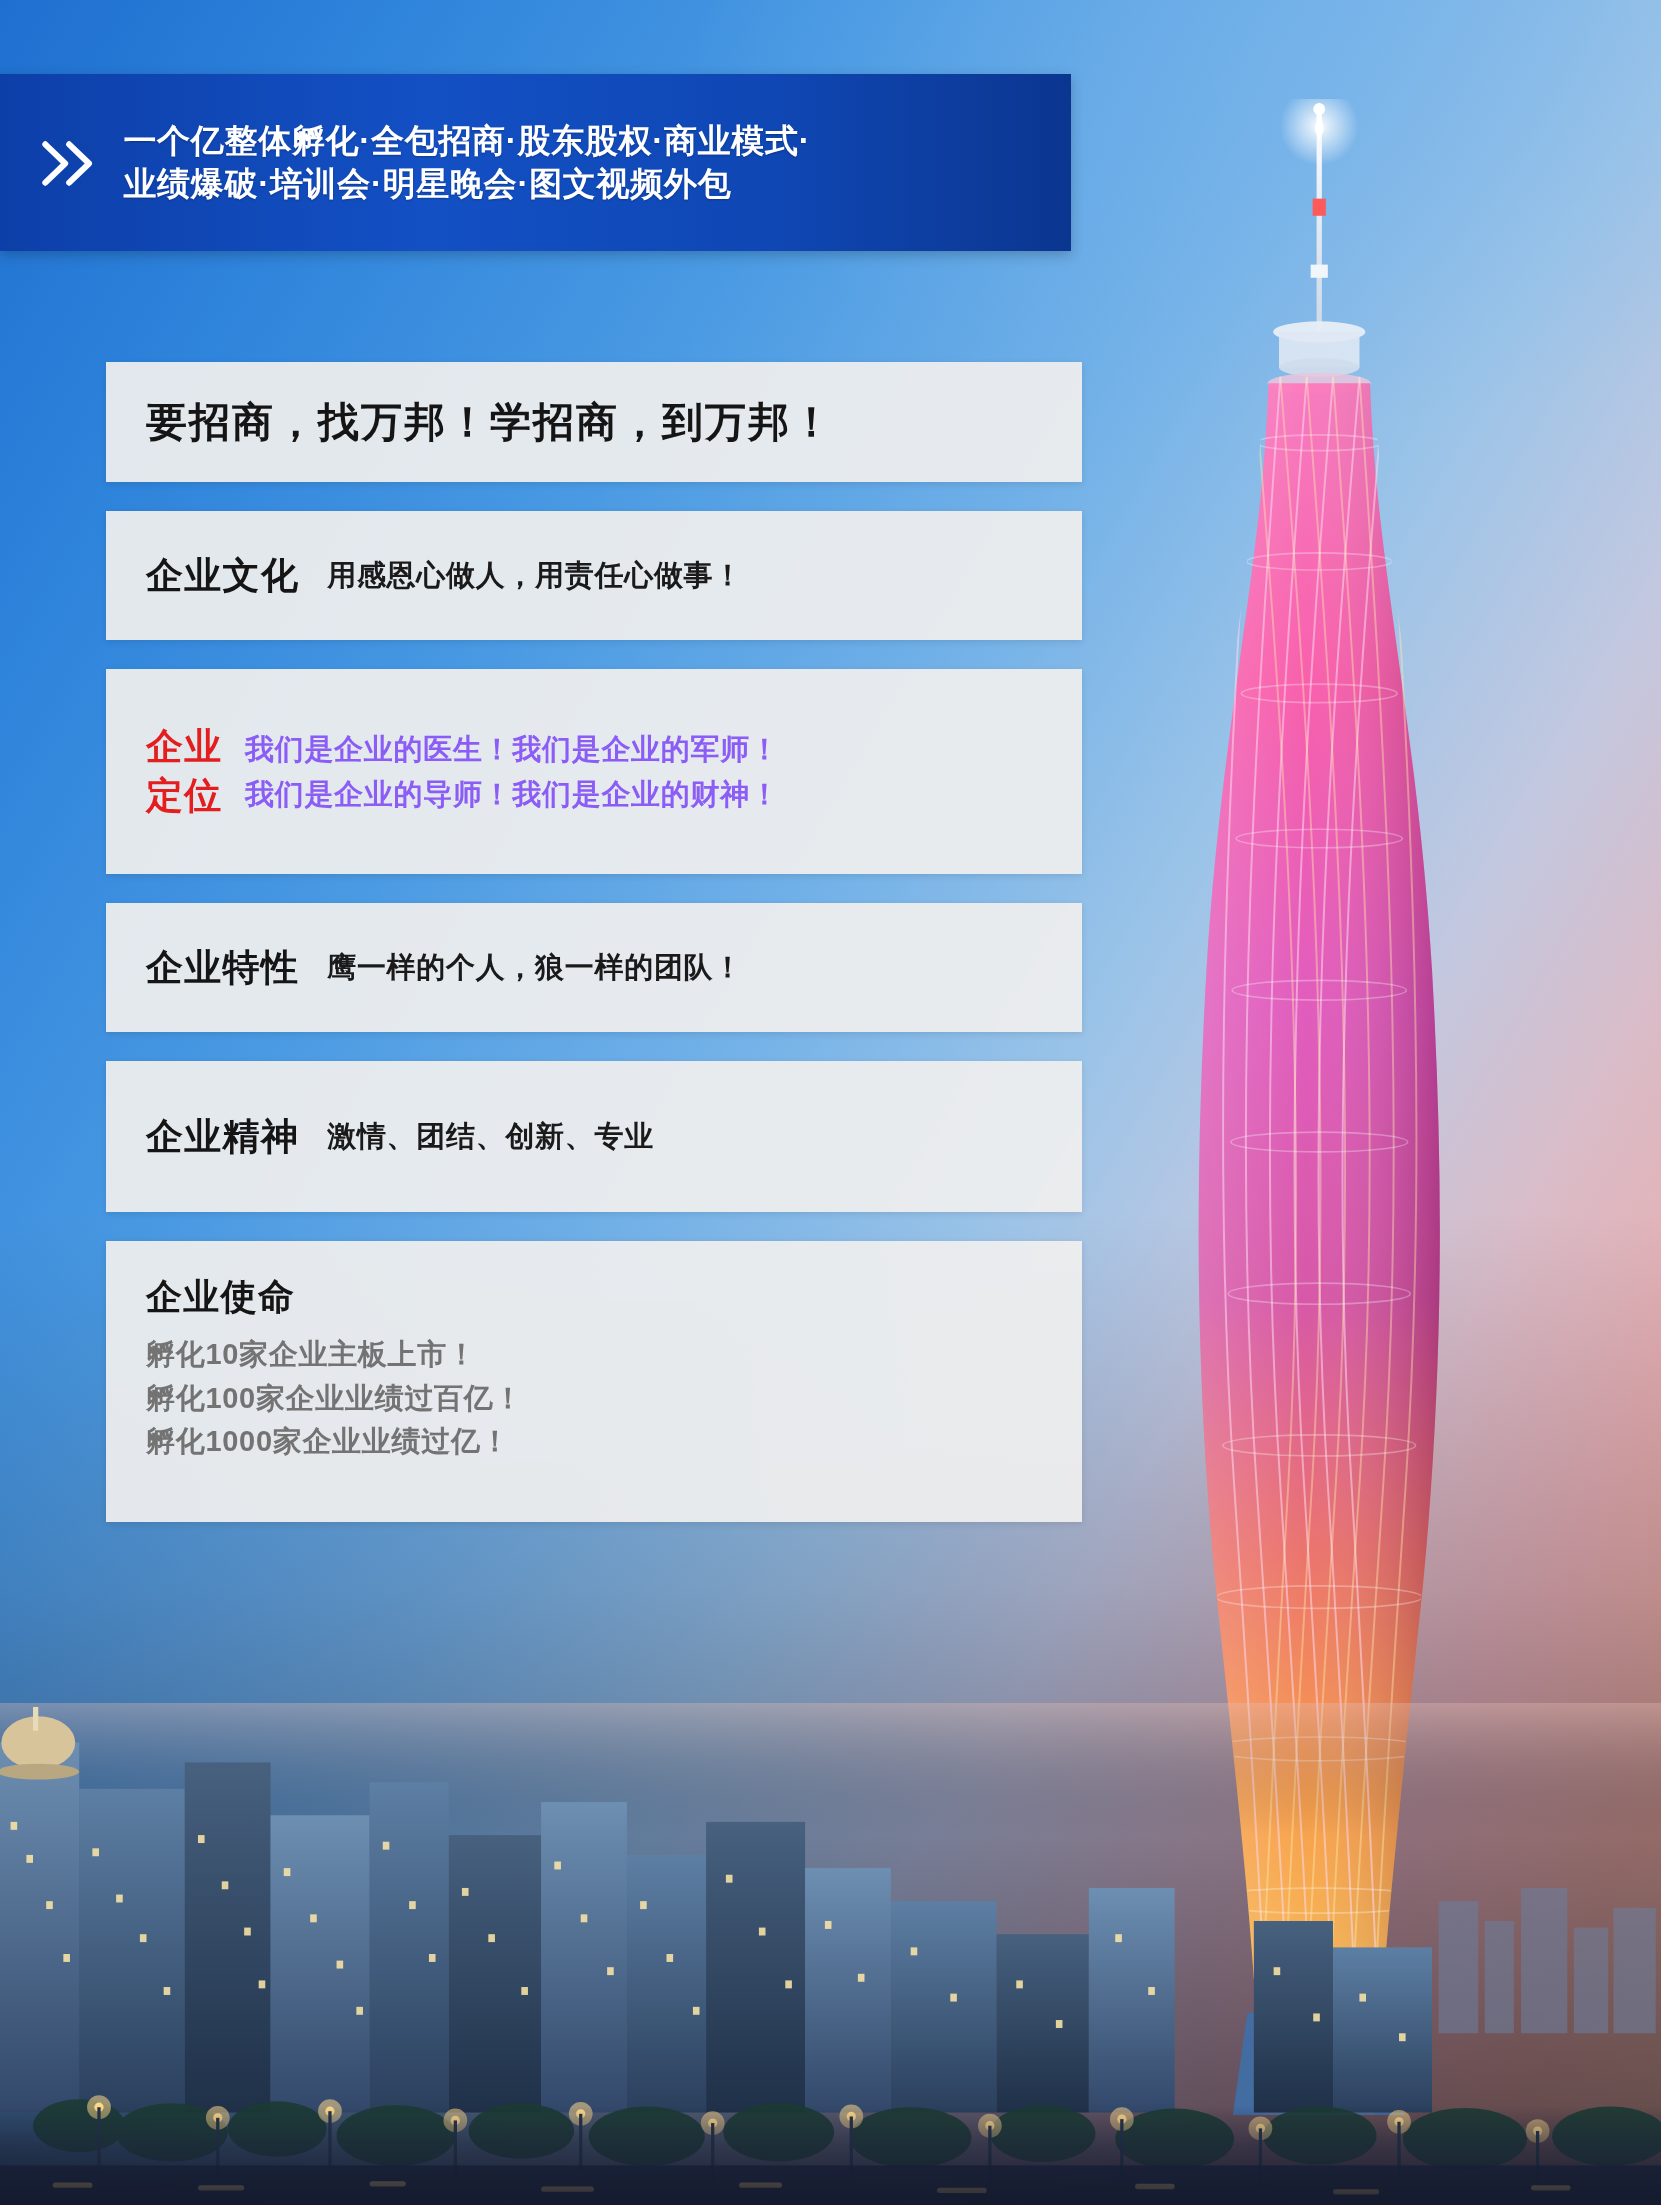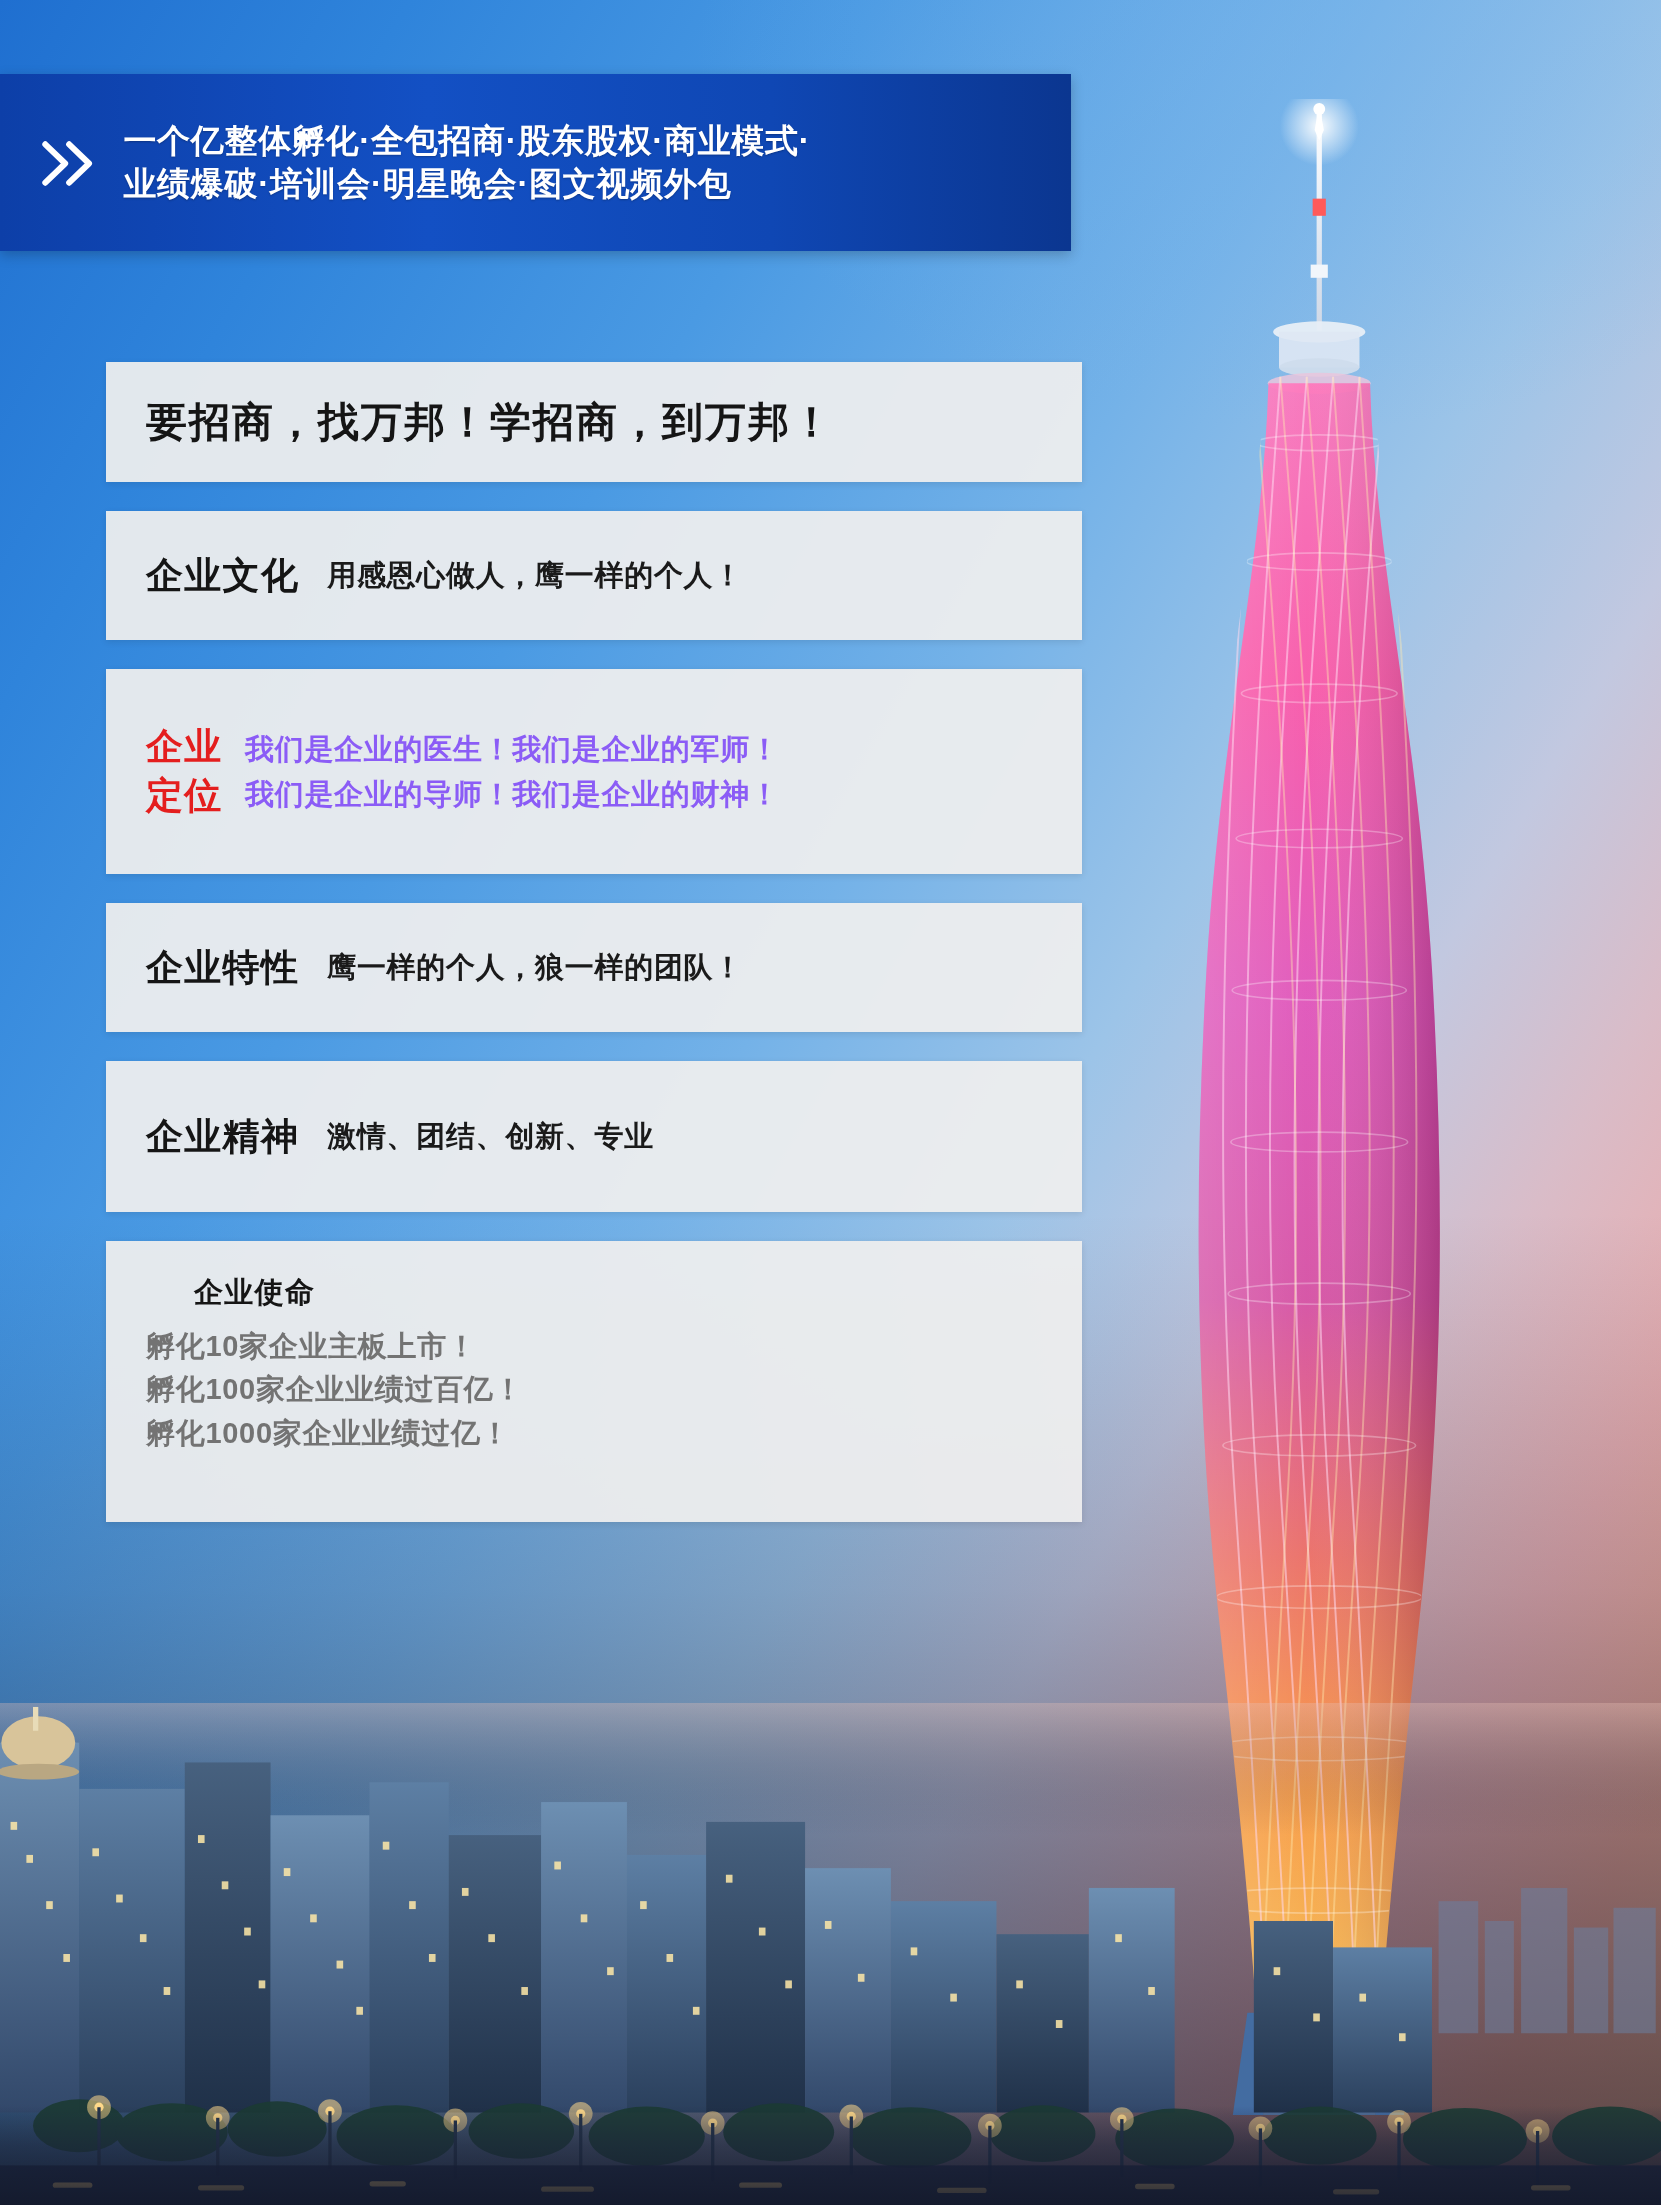--- a/index.html
+++ b/index.html
@@ -139,23 +139,22 @@
   
   .card-6 { height: 151px; }
 
   
   .card-7 {
     height: 281px;
     display: block;
     padding-top: 34px;
   }
   .card-7 .card-title {
-    font-size: 29px;
+    font-size: 36px;
     margin-bottom: 14.5px;
-    margin-left: 48px;
   }
   .card-7 .mission-lines {
     font-size: 29px;
     font-weight: bold;
     color: #737373;
     line-height: 1.50;
     white-space: pre-line;
     letter-spacing: 0.7px;
   }
 
@@ -484,21 +483,21 @@
   </div>
 
   <div class="cards">
 
     <div class="card card-1">
       <div class="card-title">要招商，找万邦！学招商，到万邦！</div>
     </div>
 
     <div class="card card-2">
       <div class="card-title">企业文化</div>
-      <div class="card-body">用感恩心做人，鹰一样的个人！</div>
+      <div class="card-body">用感恩心做人，用责任心做事！</div>
     </div>
 
     <div class="card card-3">
       <div class="card-title">企业
 定位</div>
       <div class="card-body">我们是企业的医生！我们是企业的军师！
 我们是企业的导师！我们是企业的财神！</div>
     </div>
 
     <div class="card card-4">

